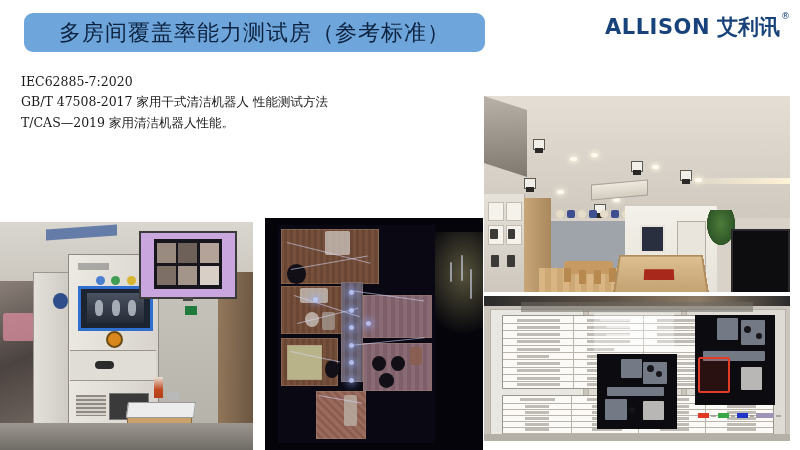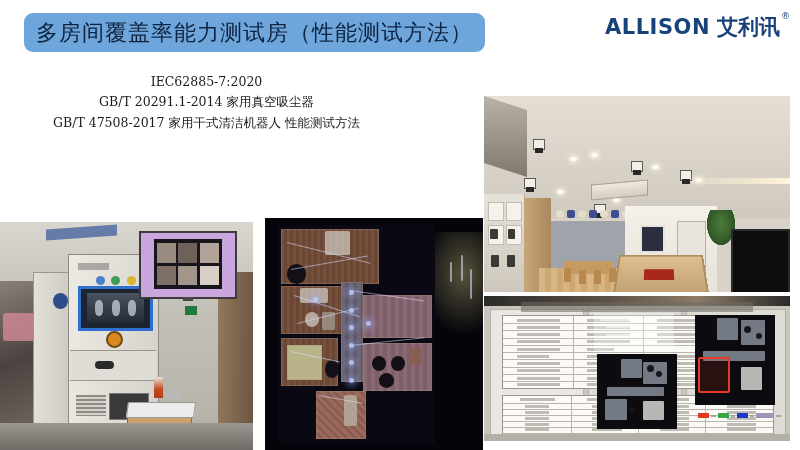--- a/index.html
+++ b/index.html
@@ -84,21 +84,20 @@
     color: #1a1a1a;
     margin-bottom: 5px;
   }
   #standards .std-line {
     font-family: "DejaVu Serif", "Liberation Serif", serif;
     font-size: 12.5px;
     color: #1a1a1a;
     padding-left: 9px;
     line-height: 1.62;
     white-space: nowrap;
-    text-align: center;
   }
 
   
   .photo {
     position: absolute;
     overflow: hidden;
     background: #111;
   }
 
   
@@ -465,33 +464,33 @@
   }
   #photo-report .botstrip {
     position: absolute; left: 0; bottom: 0; width: 100%; height: 5%;
     background: #b4b0a8;
   }
 </style>
 </head>
 <body>
 
 <div id="title-banner">
-  <span class="title-text">多房间覆盖率能力测试房（性能测试方法）</span>
+  <span class="title-text">多房间覆盖率能力测试房（参考标准）</span>
 </div>
 
 <div id="logo">
   <span class="logo-en">ALLISON</span>
   <span class="logo-cn">艾利讯</span>
   <span class="logo-tm">®</span>
 </div>
 
 <div id="standards">
   <div class="std-line">IEC62885-7:2020</div>
-  <div class="std-line">GB/T 20291.1-2014 家用真空吸尘器</div>
   <div class="std-line">GB/T 47508-2017 家用干式清洁机器人 性能测试方法</div>
+  <div class="std-line">T/CAS—2019 家用清洁机器人性能。</div>
 </div>
 
 <div id="photo-lab" class="photo">
   <div class="wall-upper"></div>
   <div class="shelf-rail"></div>
   <div class="wall-lower"></div>
   <div class="clutter"></div>
   <div class="clutter2"></div>
   <div class="rightwall"></div>
 

